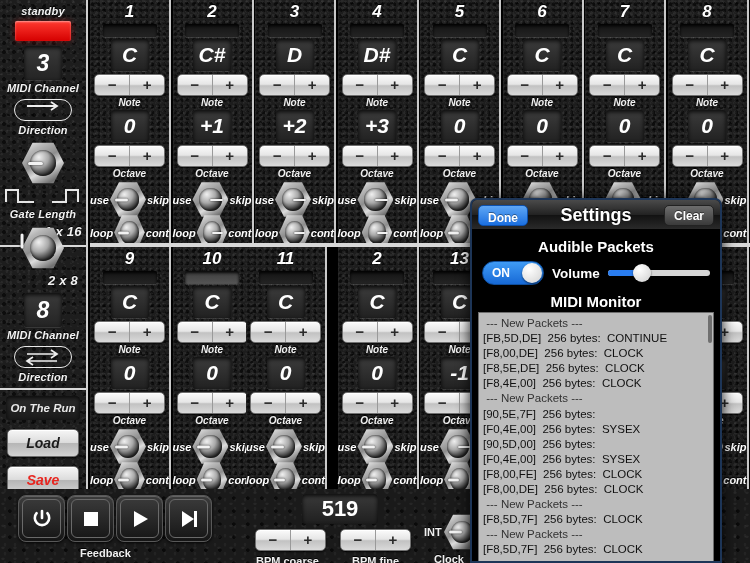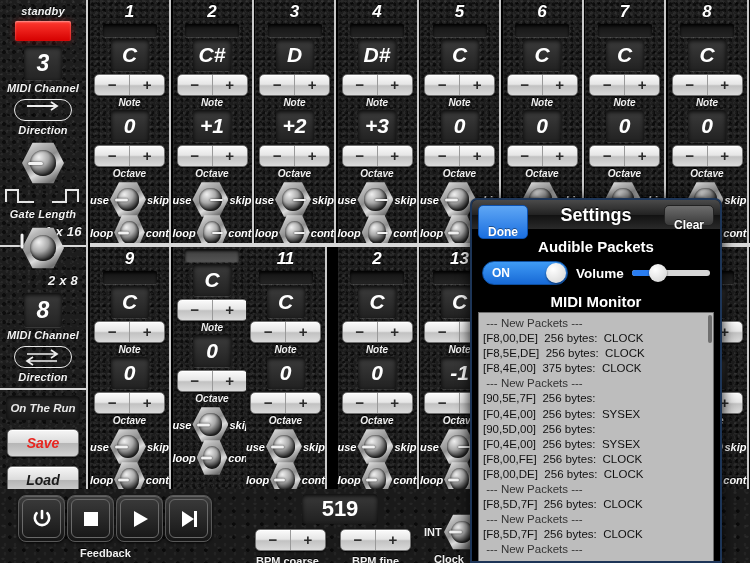--- a/index.html
+++ b/index.html
@@ -113,29 +113,29 @@
 
   
   #dlg { position:absolute; left:470px; top:198px; width:252px; height:365px;
      background:#000; border:2px solid #1d3557; border-radius:7px 7px 0 0; overflow:hidden;
      box-shadow:0 0 14px rgba(0,0,0,.9); }
   #dlgbar { position:relative; height:30px;
      background:linear-gradient(#4a4a4a 0%,#232323 50%,#111 51%,#2a2a2a 100%);
      border-bottom:1px solid #000; }
   #dlgtitle { position:absolute; left:0; right:0; top:0; line-height:30px; text-align:center;
      color:#fff; font-size:18px; font-weight:bold; text-shadow:0 -1px 1px #000; }
-  .bluebtn { position:absolute; left:6px; top:5px; height:21px; padding:16px 9px; border-radius:5px;
+  .bluebtn { position:absolute; left:6px; top:5px; height:21px; padding:2px 9px; border-radius:5px;
      background:linear-gradient(#5fa7f5,#1b6fe0); border:1px solid #0d50ad;
      color:#fff; font-size:12px; font-weight:bold; line-height:20px; text-shadow:0 -1px 0 rgba(0,0,0,.4); }
-  .graybtn { position:absolute; right:6px; top:5px; height:21px; padding:9px 9px; border-radius:5px;
+  .graybtn { position:absolute; right:6px; top:5px; height:21px; padding:0 9px; border-radius:5px;
      background:linear-gradient(#6d6d6d,#3a3a3a); border:1px solid #222;
      color:#fff; font-size:12px; font-weight:bold; line-height:20px; text-shadow:0 -1px 0 rgba(0,0,0,.5); }
   .dlgsec { color:#fff; font-size:15px; font-weight:bold; text-align:center; padding:8px 0 4px; text-shadow:0 -1px 0 #000; }
   .fbrow { display:flex; align-items:center; padding:2px 10px 6px; gap:8px; }
-  .switch { width:86px; height:24px; border-radius:12px; position:relative;
+  .switch { width:62px; height:24px; border-radius:12px; position:relative;
      background:linear-gradient(#3f9bf5,#1769d6); border:1px solid #0f4f9e; }
   .switch .txt { position:absolute; left:9px; top:0; line-height:22px; color:#fff; font-size:12px; font-weight:bold; }
   .switch .kn { position:absolute; right:1px; top:1px; width:20px; height:20px; border-radius:50%;
      background:radial-gradient(circle at 35% 30%,#fff,#d2d2d2); box-shadow:0 1px 2px rgba(0,0,0,.6); }
   .vlabel { color:#fff; font-size:13.5px; font-weight:bold; }
   .slider { position:relative; flex:1; height:18px; }
   .slider .track { position:absolute; left:0; right:0; top:6px; height:6px; border-radius:3px; background:#d6d6d6; }
   .slider .fill { position:absolute; left:0; top:6px; height:6px; border-radius:3px; background:#2a7df0; }
   .slider .thumb { position:absolute; top:0; width:18px; height:18px; border-radius:50%;
      background:radial-gradient(circle at 35% 30%,#fff,#cfcfcf); box-shadow:0 1px 2px rgba(0,0,0,.7); }
@@ -194,22 +194,22 @@
           <path d="M42 14 H12 M18 10 L12 14 L18 18" stroke="#eee" stroke-width="1.7" fill="none"></path>
         </svg>
       </div>
       <div class="lbl">Direction</div>
     </div>
 
     <div class="rail-div" style="margin-top:5px"></div>
 
     <div class="rail-sec">
       <div class="presetname">On The Run</div>
+      <div class="metalbtn">Load</div>
       <div class="metalbtn red">Save</div>
-      <div class="metalbtn">Load</div>
     </div>
   </div>
 
   <div id="grid">
     <div class="steprow r1" id="row1">
         <div class="step tex tex-fine" style="left:0px">
           <div class="stepnum">1</div>
           <div class="slot"></div>
           <div class="valbox">C</div>
           <div class="pm">
@@ -511,20 +511,21 @@
             <span>loop</span>
             <div class="knob">
               <div class="hex"></div>
               <div class="cap"></div>
               <div class="ptr" style="left:50%;transform:rotate(180deg)"></div>
             </div>
             <span>cont</span>
           </div>
         </div>
         <div class="step tex tex-fine" style="left:82.5px">
+          <div class="stepnum">10</div>
           <div class="slot lit"></div>
           <div class="valbox">C</div>
           <div class="pm">
             <div>−</div>
             <div>+</div>
           </div>
           <div class="caption">Note</div>
           <div class="valbox">0</div>
           <div class="pm">
             <div>−</div>
@@ -825,23 +826,24 @@
       <div class="slider">
         <div class="track"></div>
         <div class="fill" id="volfill" style="width: 33%;"></div>
         <div class="thumb" id="volthumb" style="left: calc(33% - 9px);"></div>
       </div>
     </div>
     <div class="dlgsec" style="padding-top:2px">MIDI Monitor</div>
     <div id="log">
       <div id="loglines">
           <div class="logline sep"> --- New Packets ---</div>
+          <div class="logline">[FB,5D,DE]  256 bytes:  CONTINUE</div>
           <div class="logline">[F8,00,DE]  256 bytes:  CLOCK</div>
           <div class="logline">[F8,5E,DE]  256 bytes:  CLOCK</div>
-          <div class="logline">[F8,4E,00]  375 bytes:  CLOCK</div>
+          <div class="logline">[F8,4E,00]  256 bytes:  CLOCK</div>
           <div class="logline sep"> --- New Packets ---</div>
           <div class="logline">[90,5E,7F]  256 bytes:</div>
           <div class="logline">[F0,4E,00]  256 bytes:  SYSEX</div>
           <div class="logline">[90,5D,00]  256 bytes:</div>
           <div class="logline">[F0,4E,00]  256 bytes:  SYSEX</div>
           <div class="logline">[F8,00,FE]  256 bytes:  CLOCK</div>
           <div class="logline">[F8,00,DE]  256 bytes:  CLOCK</div>
           <div class="logline sep"> --- New Packets ---</div>
           <div class="logline">[F8,5D,7F]  256 bytes:  CLOCK</div>
           <div class="logline sep"> --- New Packets ---</div>

